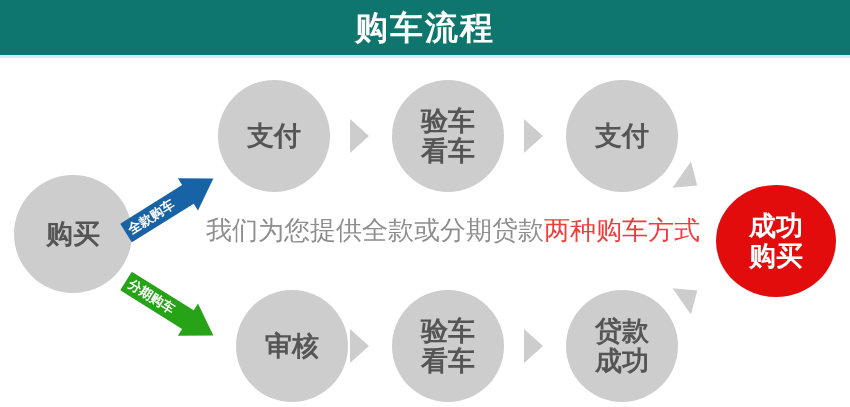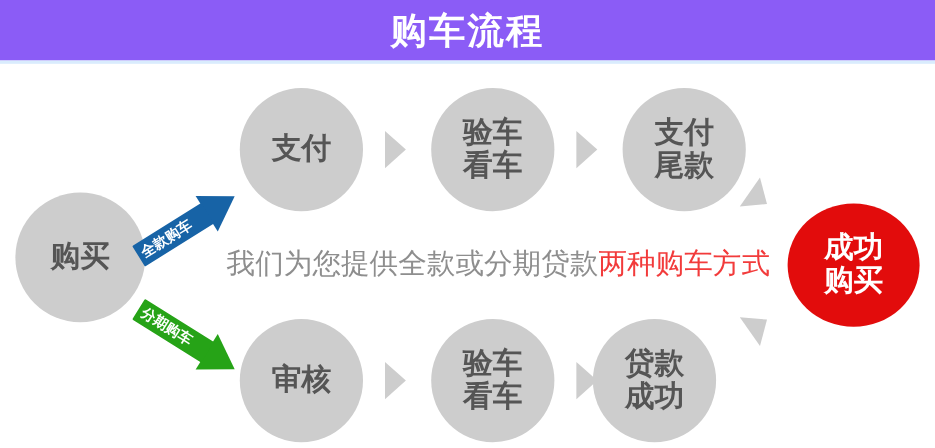--- a/index.html
+++ b/index.html
@@ -8,21 +8,21 @@
     background: #ffffff;
     font-family: "DejaVu Sans", "Liberation Sans", sans-serif;
     overflow: hidden;
   }
   .page { position: relative; width: 850px; height: 407px; background: #fff; }
 
   
   .banner {
     position: absolute; left: 0; top: 0;
     width: 850px; height: 55px;
-    background: #8b5cf6;
+    background: #0f766e;
     display: flex; align-items: center; justify-content: center;
   }
   .banner-title {
     color: #ffffff;
     font-size: 33px;
     font-weight: 700;
     letter-spacing: 2px;
     line-height: 1;
   }
   .banner-underline {
@@ -51,23 +51,23 @@
   .node-gray { background: #cdcdcd; }
   .node-gray .ln { color: #555555; font-size: 27px; font-weight: 700; }
   .node-red { background: #e20c0c; }
   .node-red .ln { color: #ffffff; font-size: 27px; font-weight: 700; }
 
   
   #node-start  { left: 14px;  top: 117px; width: 118px; height: 118px; }
   #node-t1     { left: 218px; top: 22px;  width: 112px; height: 112px; }
   #node-t2     { left: 392px; top: 22px;  width: 112px; height: 112px; }
   #node-t3     { left: 566px; top: 22px;  width: 112px; height: 112px; }
-  #node-b1     { left: 218px; top: 232px; width: 112px; height: 112px; gap: 22px; }
+  #node-b1     { left: 236px; top: 232px; width: 112px; height: 112px; gap: 22px; }
   #node-b2     { left: 392px; top: 232px; width: 112px; height: 112px; }
-  #node-b3     { left: 539px; top: 232px; width: 112px; height: 112px; }
+  #node-b3     { left: 566px; top: 232px; width: 112px; height: 112px; }
   #node-end    { left: 716px; top: 127px; width: 120px; height: 112px; }
 
   
   .tri {
     position: absolute;
     width: 0; height: 0;
     border-top: 17px solid transparent;
     border-bottom: 17px solid transparent;
     border-left: 19px solid #cdcdcd;
   }
@@ -130,21 +130,21 @@
     left: 126px; top: 206px;
     transform: rotate(32deg);
     transform-origin: 0% 50%;
   }
   #arrow-inst .shaft-fill { background: #26a317; }
   #arrow-inst .head { border-left: 30px solid #26a317; }
 
   
   .caption {
     position: absolute;
-    left: 206px; top: 168px;
+    left: 206px; top: 158px;
     width: 480px;
     text-align: left;
     font-size: 26px;
     line-height: 1.1;
     white-space: nowrap;
   }
   .caption .gray { color: #8e8e8e; }
   .caption .red  { color: #f23b3b; }
 </style>
 </head>
@@ -183,21 +183,20 @@
       <span class="ln">支付</span>
     </div>
     <div class="tri" id="tri-t1"></div>
     <div class="node node-gray" id="node-t2">
       <span class="ln">验车</span>
       <span class="ln">看车</span>
     </div>
     <div class="tri" id="tri-t2"></div>
     <div class="node node-gray" id="node-t3">
       <span class="ln">支付</span>
-      <span class="ln">尾款</span>
     </div>
 
     <div class="node node-gray" id="node-b1">
       <span class="ln">审核</span>
     </div>
     <div class="tri" id="tri-b1"></div>
     <div class="node node-gray" id="node-b2">
       <span class="ln">验车</span>
       <span class="ln">看车</span>
     </div>

